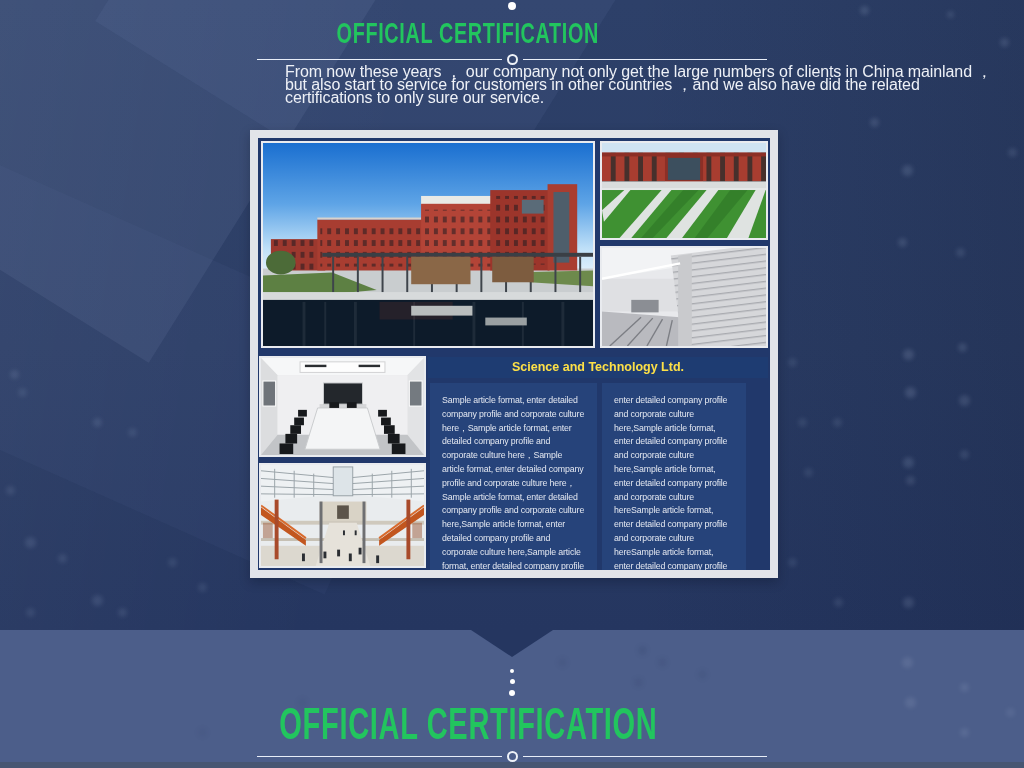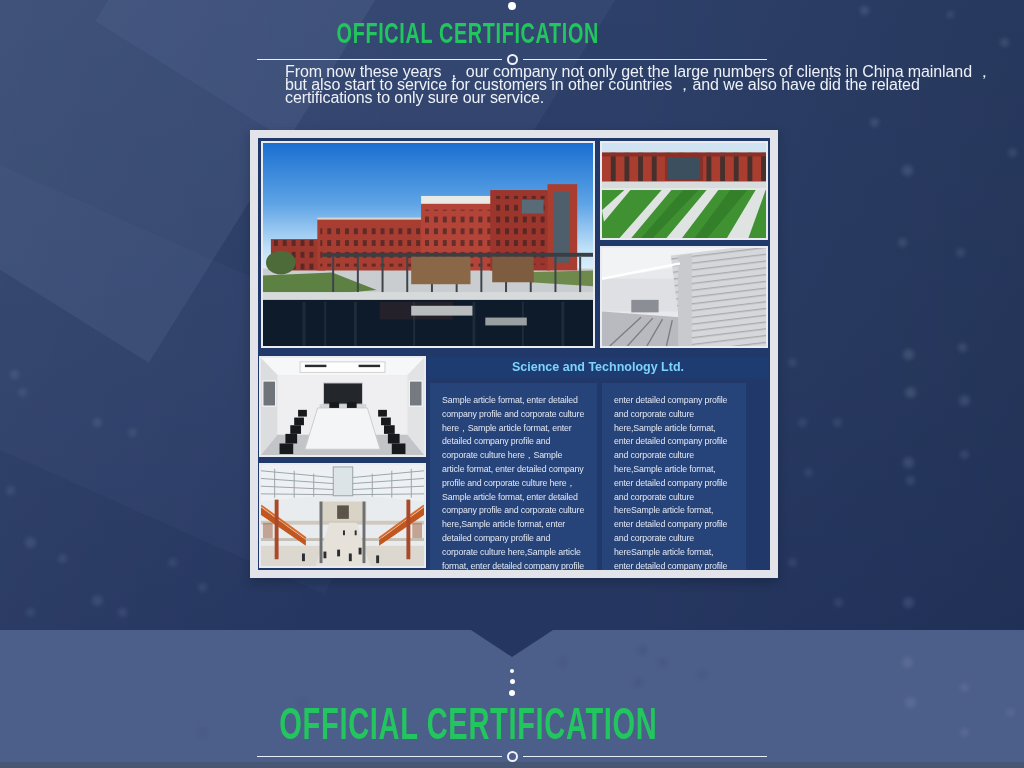--- a/index.html
+++ b/index.html
@@ -74,21 +74,21 @@
          background:#e2e4e9;box-shadow:0 4px 10px rgba(5,10,25,0.25);}
   .panel-inner{position:absolute;inset:8px;background:#21386b;}
   .photo{position:absolute;border:2px solid #e9ebef;background:#10202e;box-sizing:border-box;overflow:hidden;}
   .photo svg{display:block;width:100%;height:100%;}
   .ph-campus{left:3px;top:3px;width:334px;height:207px;}
   .ph-lawn{left:342px;top:3px;width:168px;height:99px;}
   .ph-lobby{left:342px;top:108px;width:168px;height:102px;}
   .ph-meeting{left:1px;top:218px;width:167px;height:101px;}
   .ph-atrium{left:1px;top:325px;width:167px;height:105px;}
   .company-bar{position:absolute;left:170px;top:219px;width:340px;height:21px;background:#1e3c72;
-               color:#7dd3fc;font-weight:bold;font-size:12.5px;line-height:21px;text-align:center;}
+               color:#fde047;font-weight:bold;font-size:12.5px;line-height:21px;text-align:center;}
   .article{position:absolute;top:245px;height:187px;background:#26437a;color:#e4e8f1;
            font-size:8.8px;line-height:13.8px;letter-spacing:-0.15px;
            padding:11px 12px;box-sizing:border-box;overflow:hidden;text-align:left;}
   .article-left{left:172px;width:167px;}
   .article-right{left:344px;width:144px;}
 </style>
 </head>
 <body>
 
 <div class="stage">

